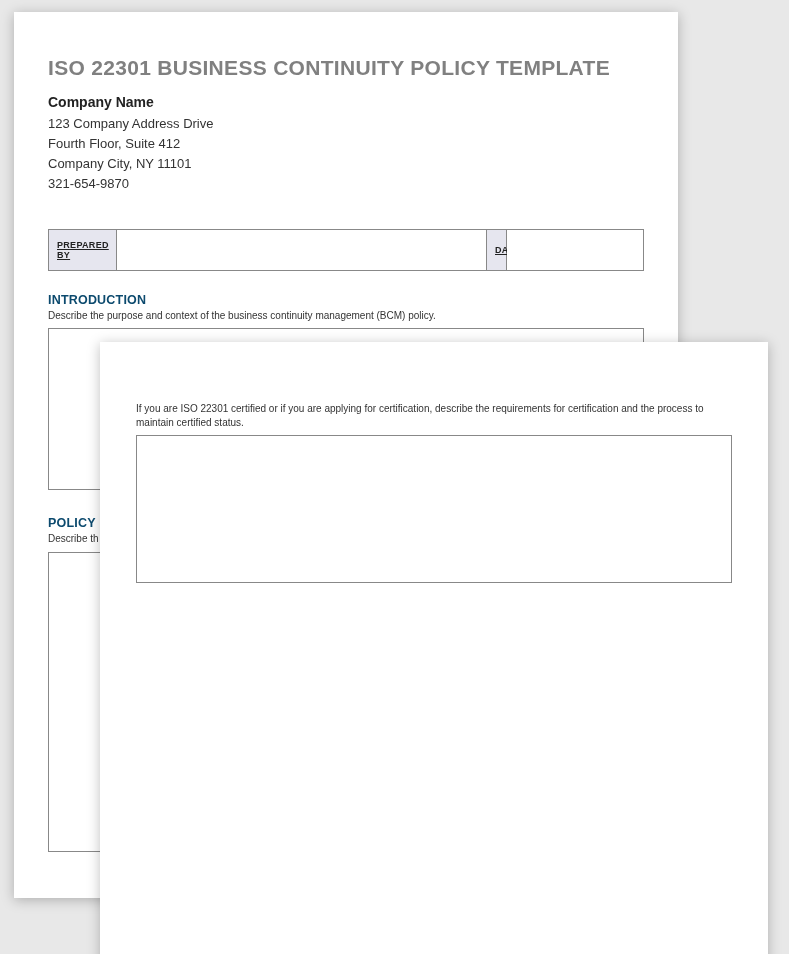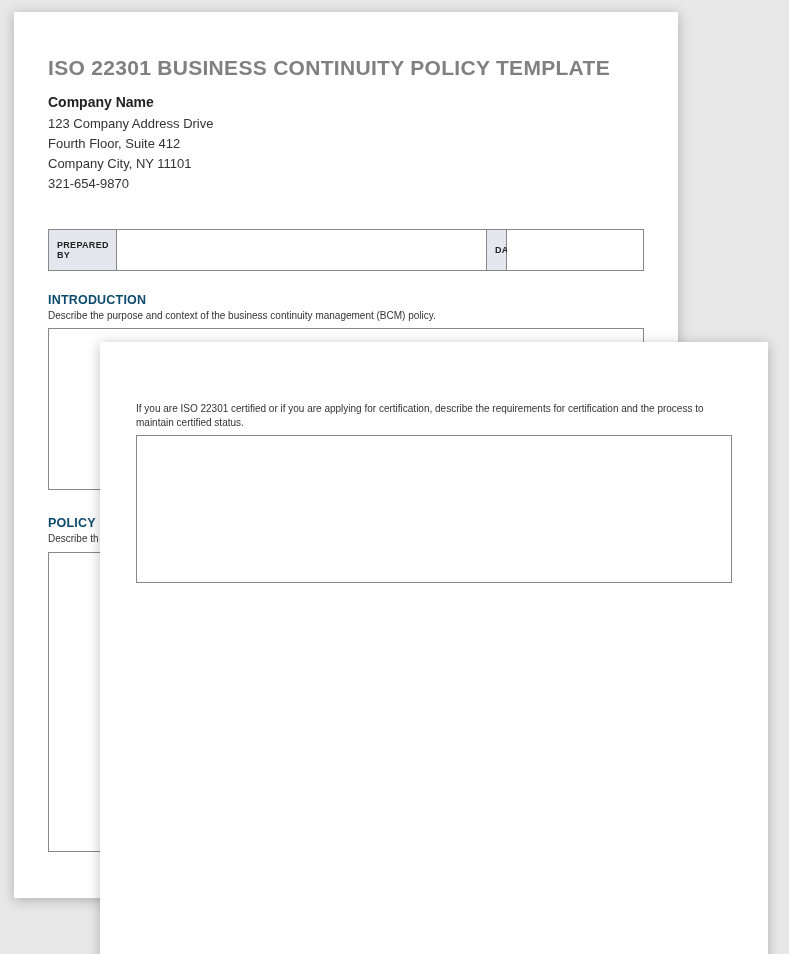--- a/index.html
+++ b/index.html
@@ -81,20 +81,21 @@
       border-right: none;
     }
     .meta-label {
       background: #e6e6ef;
       font-size: 9px;
       font-weight: bold;
       color: #222;
       letter-spacing: 0.3px;
       display: flex;
       align-items: center;
+      text-decoration: underline;
     }
     .meta-field {
       background: #fff;
     }
     .prep-label { width: 68px; }
     .prep-field { flex: 1; }
     .date-label { width: 20px; text-align: right; }
     .date-field { width: 136px; }
     .section {
       margin-bottom: 26px;

